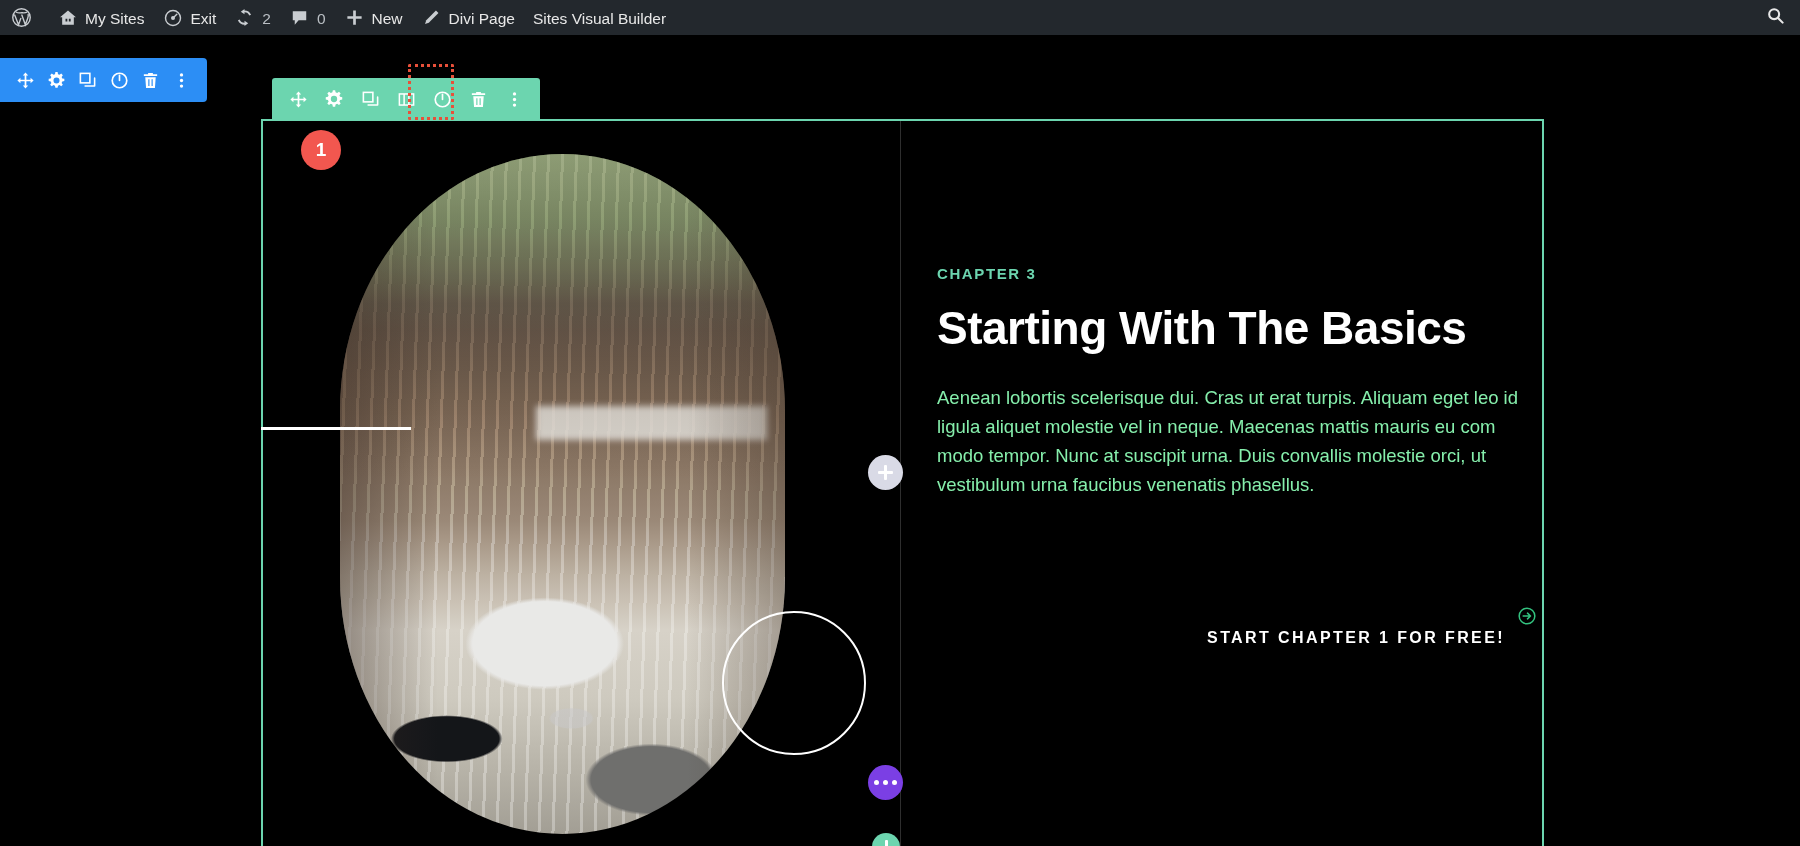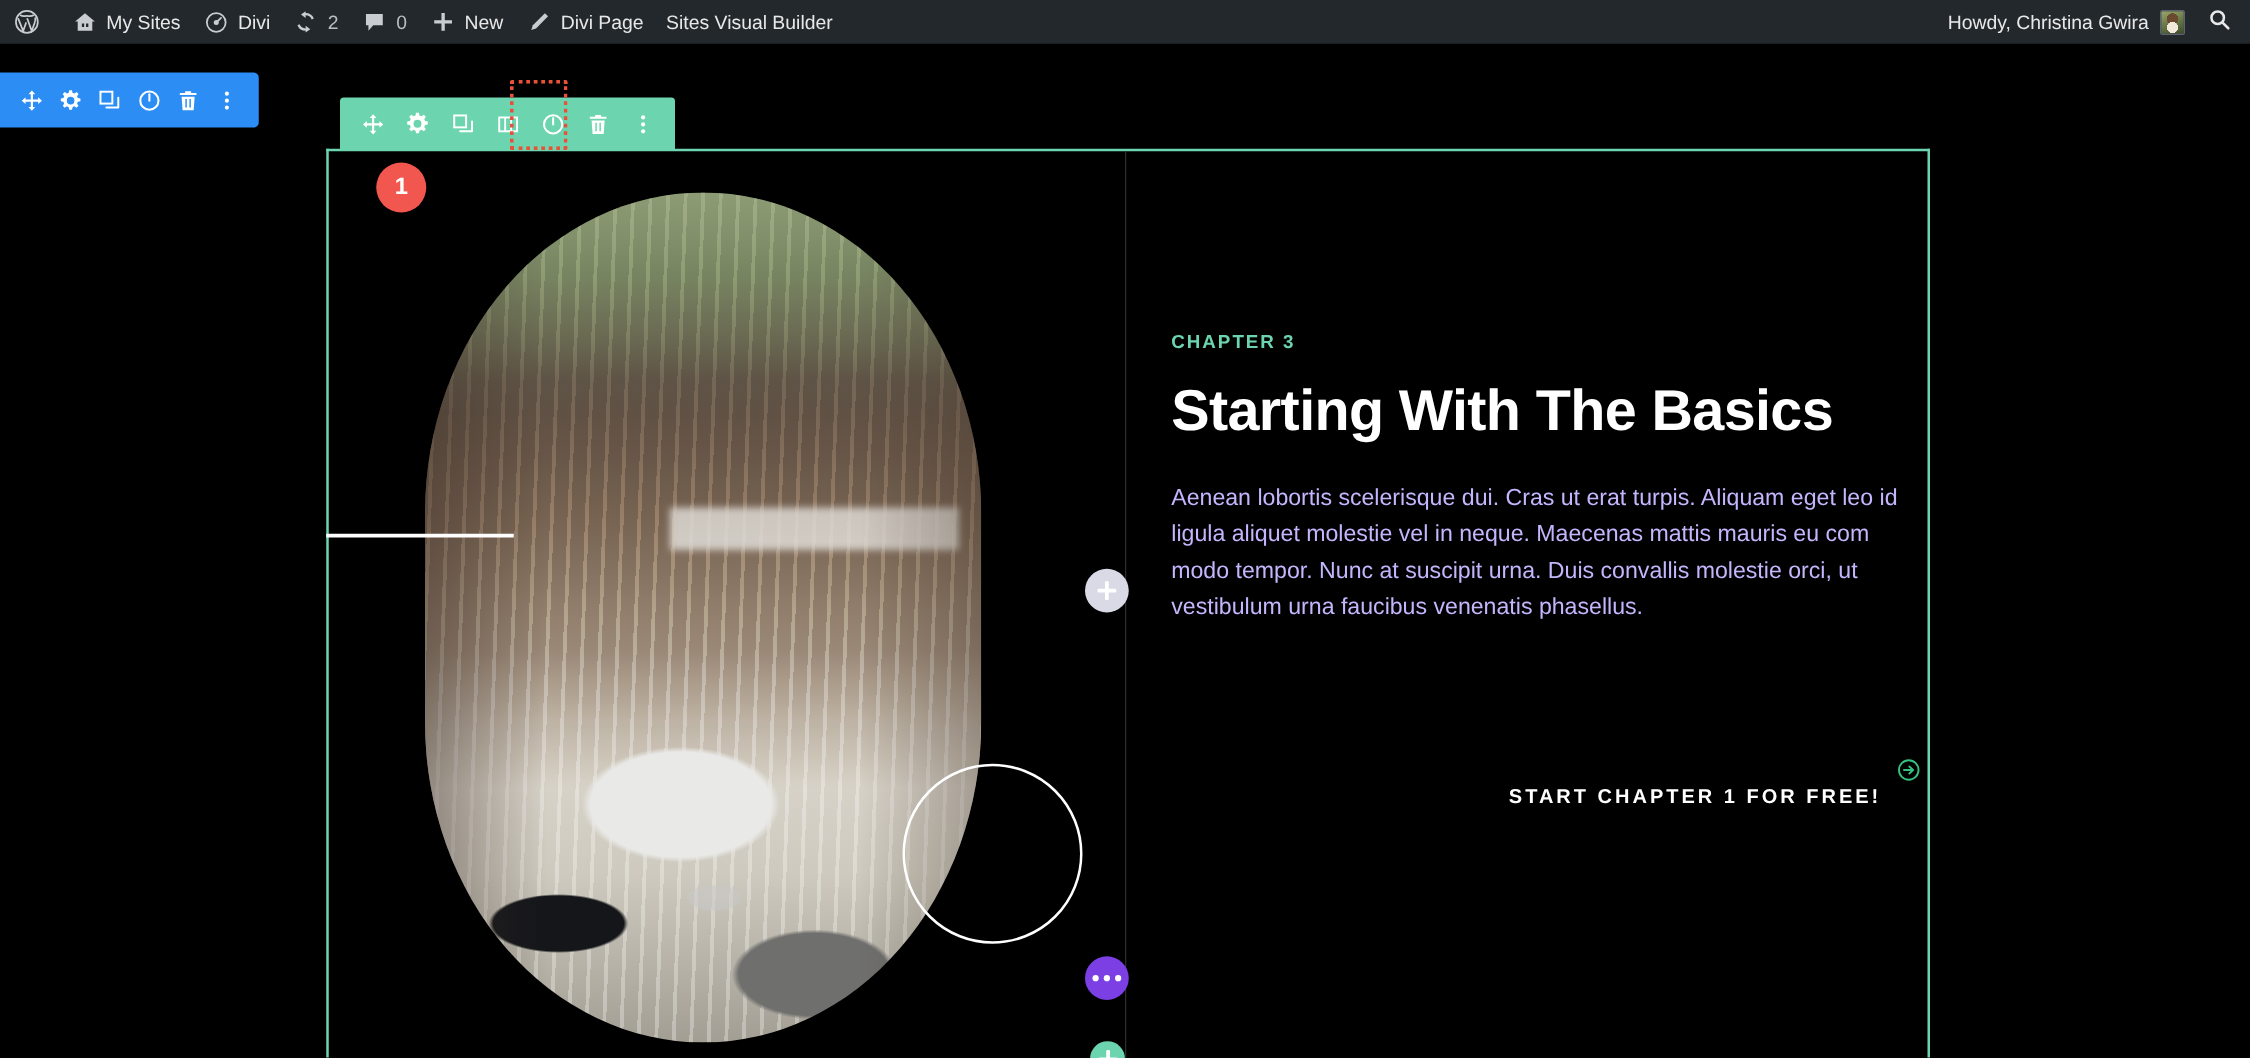--- a/index.html
+++ b/index.html
@@ -273,21 +273,21 @@
   }
   #headline {
     color: #ffffff;
     font-size: 46px;
     line-height: 1.06;
     font-weight: 700;
     letter-spacing: -0.5px;
     margin-bottom: 30px;
   }
   #body-copy {
-    color: #c4b5fd;
+    color: #86efac;
     font-size: 18.5px;
     line-height: 1.58;
     max-width: 600px;
   }
   #cta-row {
     position: absolute;
     right: 0;
     top: 320px;
     display: flex;
     align-items: center;
@@ -382,21 +382,21 @@
     </a>
 
     <a class="ab-item">
       <span class="ab-icon">
         <svg width="20" height="20" viewBox="0 0 24 24" fill="none" stroke="currentColor" stroke-width="1.7">
           <circle cx="12" cy="12" r="9"></circle>
           <circle cx="12" cy="12" r="2.4" fill="currentColor" stroke="none"></circle>
           <path d="M12 12 L16.6 7.6" stroke-linecap="round"></path>
         </svg>
       </span>
-      <span class="ab-label">Divi</span>
+      <span class="ab-label">Exit</span>
     </a>
 
     <a class="ab-item">
       <span class="ab-icon">
         <svg width="19" height="19" viewBox="0 0 24 24" fill="currentColor">
           <path d="M12 3 a9 9 0 0 1 8.3 5.6 l-2.2 .9 A6.7 6.7 0 0 0 12 5.3 V8 L7.3 4.6 12 1.2 Z"></path>
           <path d="M12 21 a9 9 0 0 1 -8.3 -5.6 l2.2 -.9 A6.7 6.7 0 0 0 12 18.7 V16 l4.7 3.4 L12 22.8 Z"></path>
         </svg>
       </span>
       <span class="ab-count">2</span>
@@ -428,24 +428,20 @@
       </span>
       <span class="ab-label">Divi Page</span>
     </a>
 
     <a class="ab-item">
       <span class="ab-label">Sites Visual Builder</span>
     </a>
   </div>
 
   <div id="ab-right">
-    <a id="ab-howdy">
-      <span class="ab-label">Howdy, Christina Gwira</span>
-      <span id="ab-avatar"></span>
-    </a>
     <a id="ab-search">
       <span>
         <svg width="19" height="19" viewBox="0 0 24 24" fill="none" stroke="currentColor" stroke-width="2.6">
           <circle cx="10.3" cy="10.3" r="6.3"></circle>
           <path d="M15.2 15.2 L21 21" stroke-linecap="round"></path>
         </svg>
       </span>
     </a>
   </div>
 </div>

